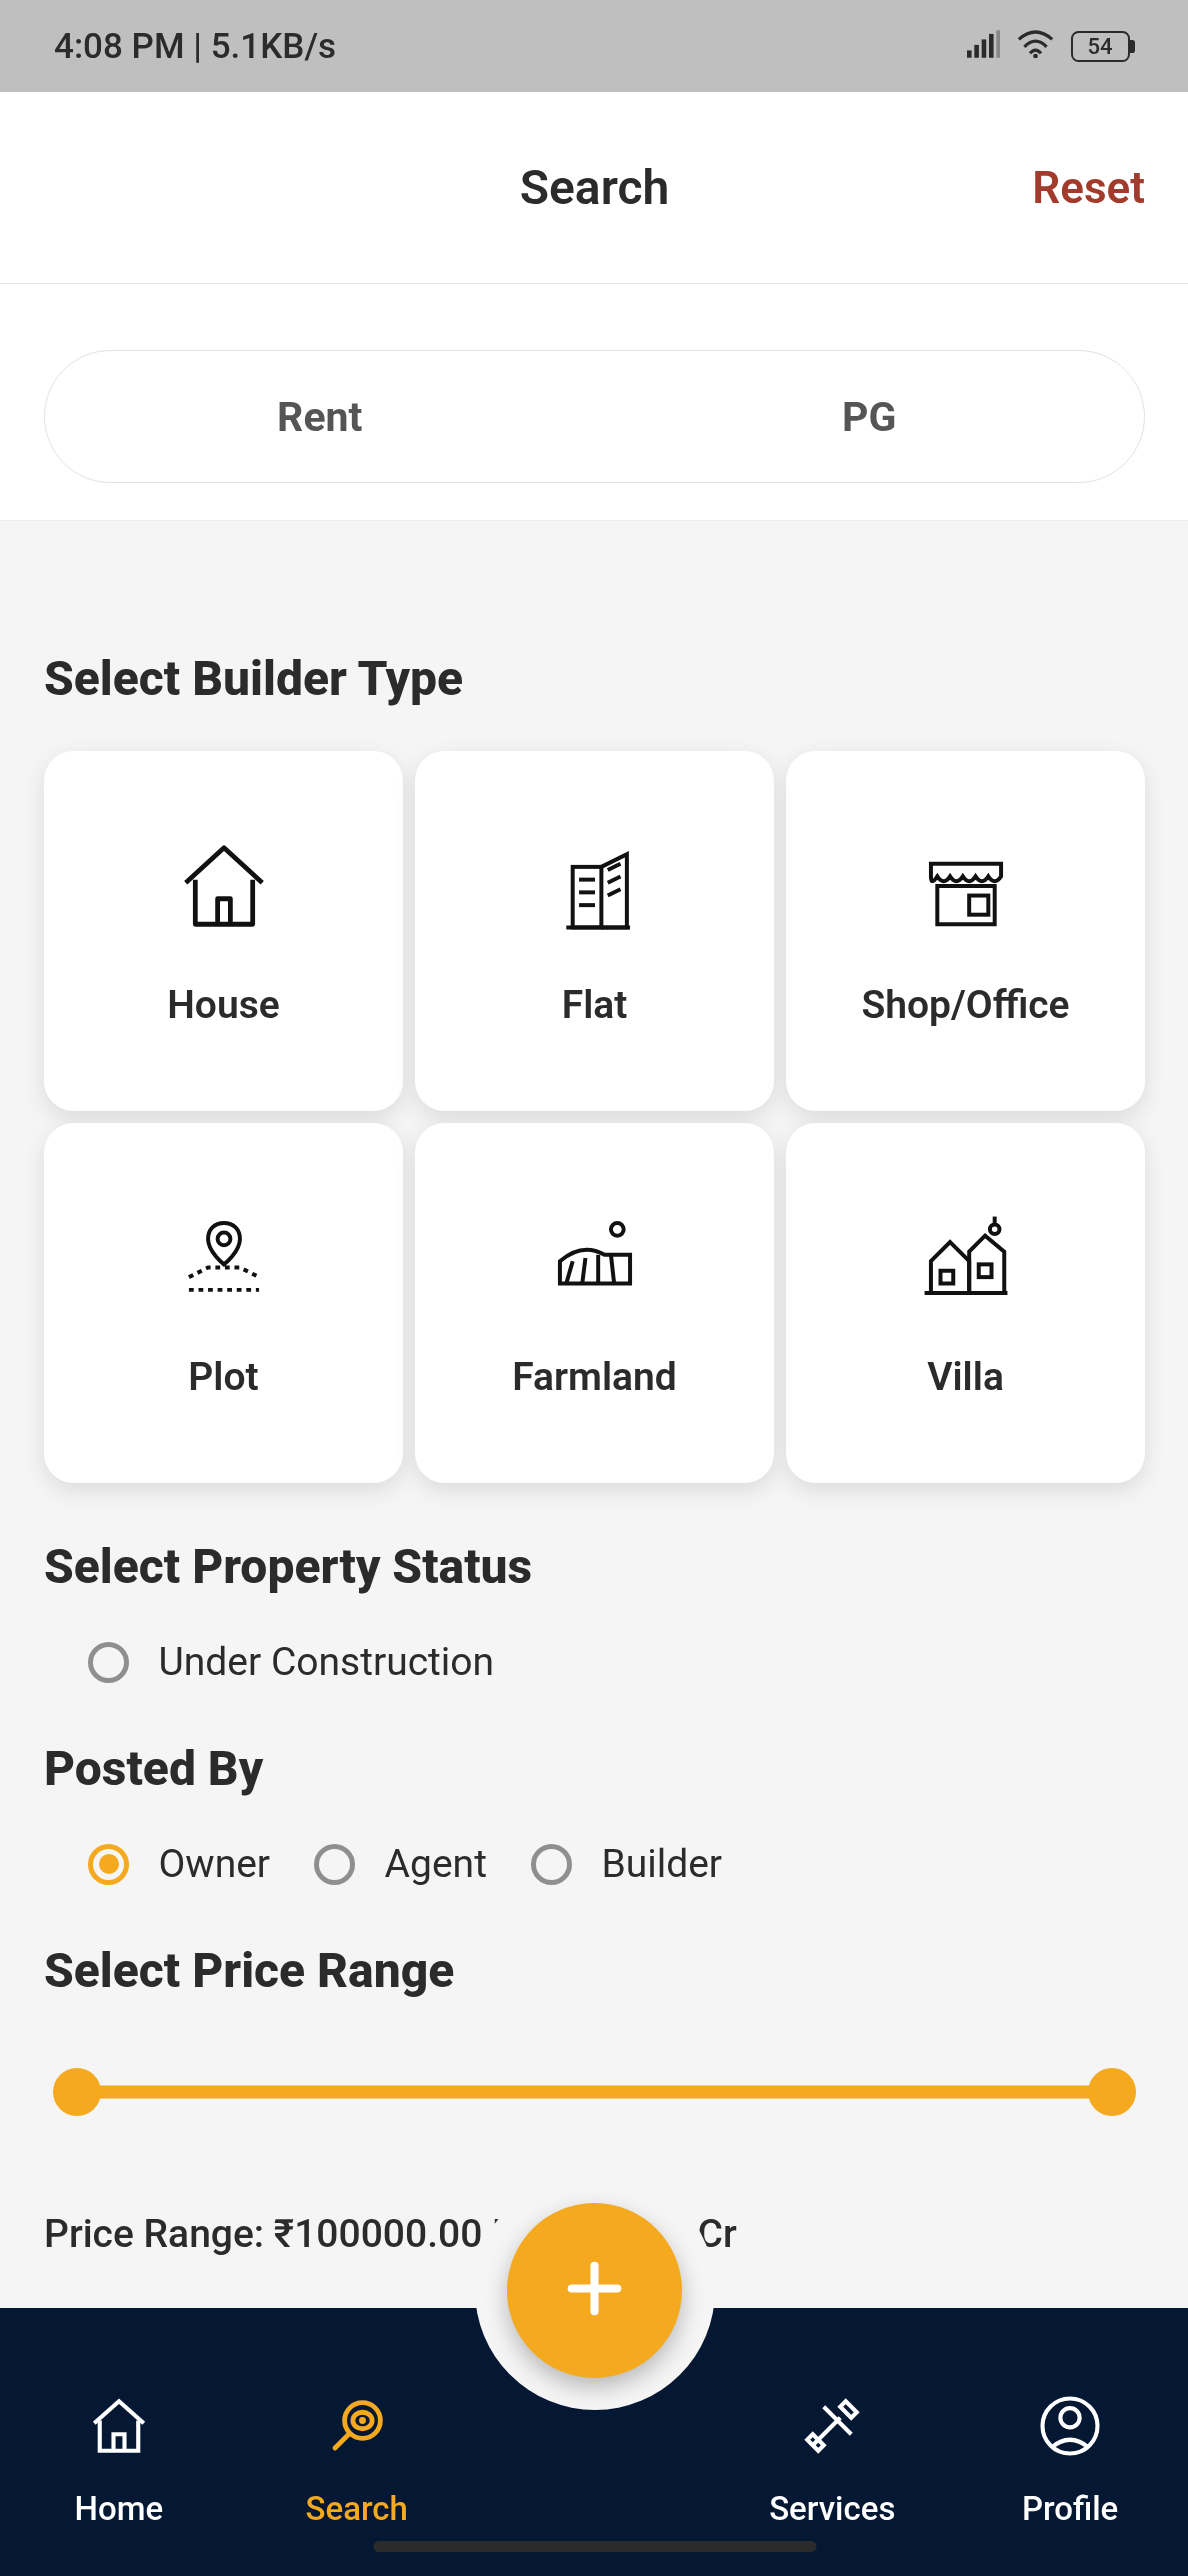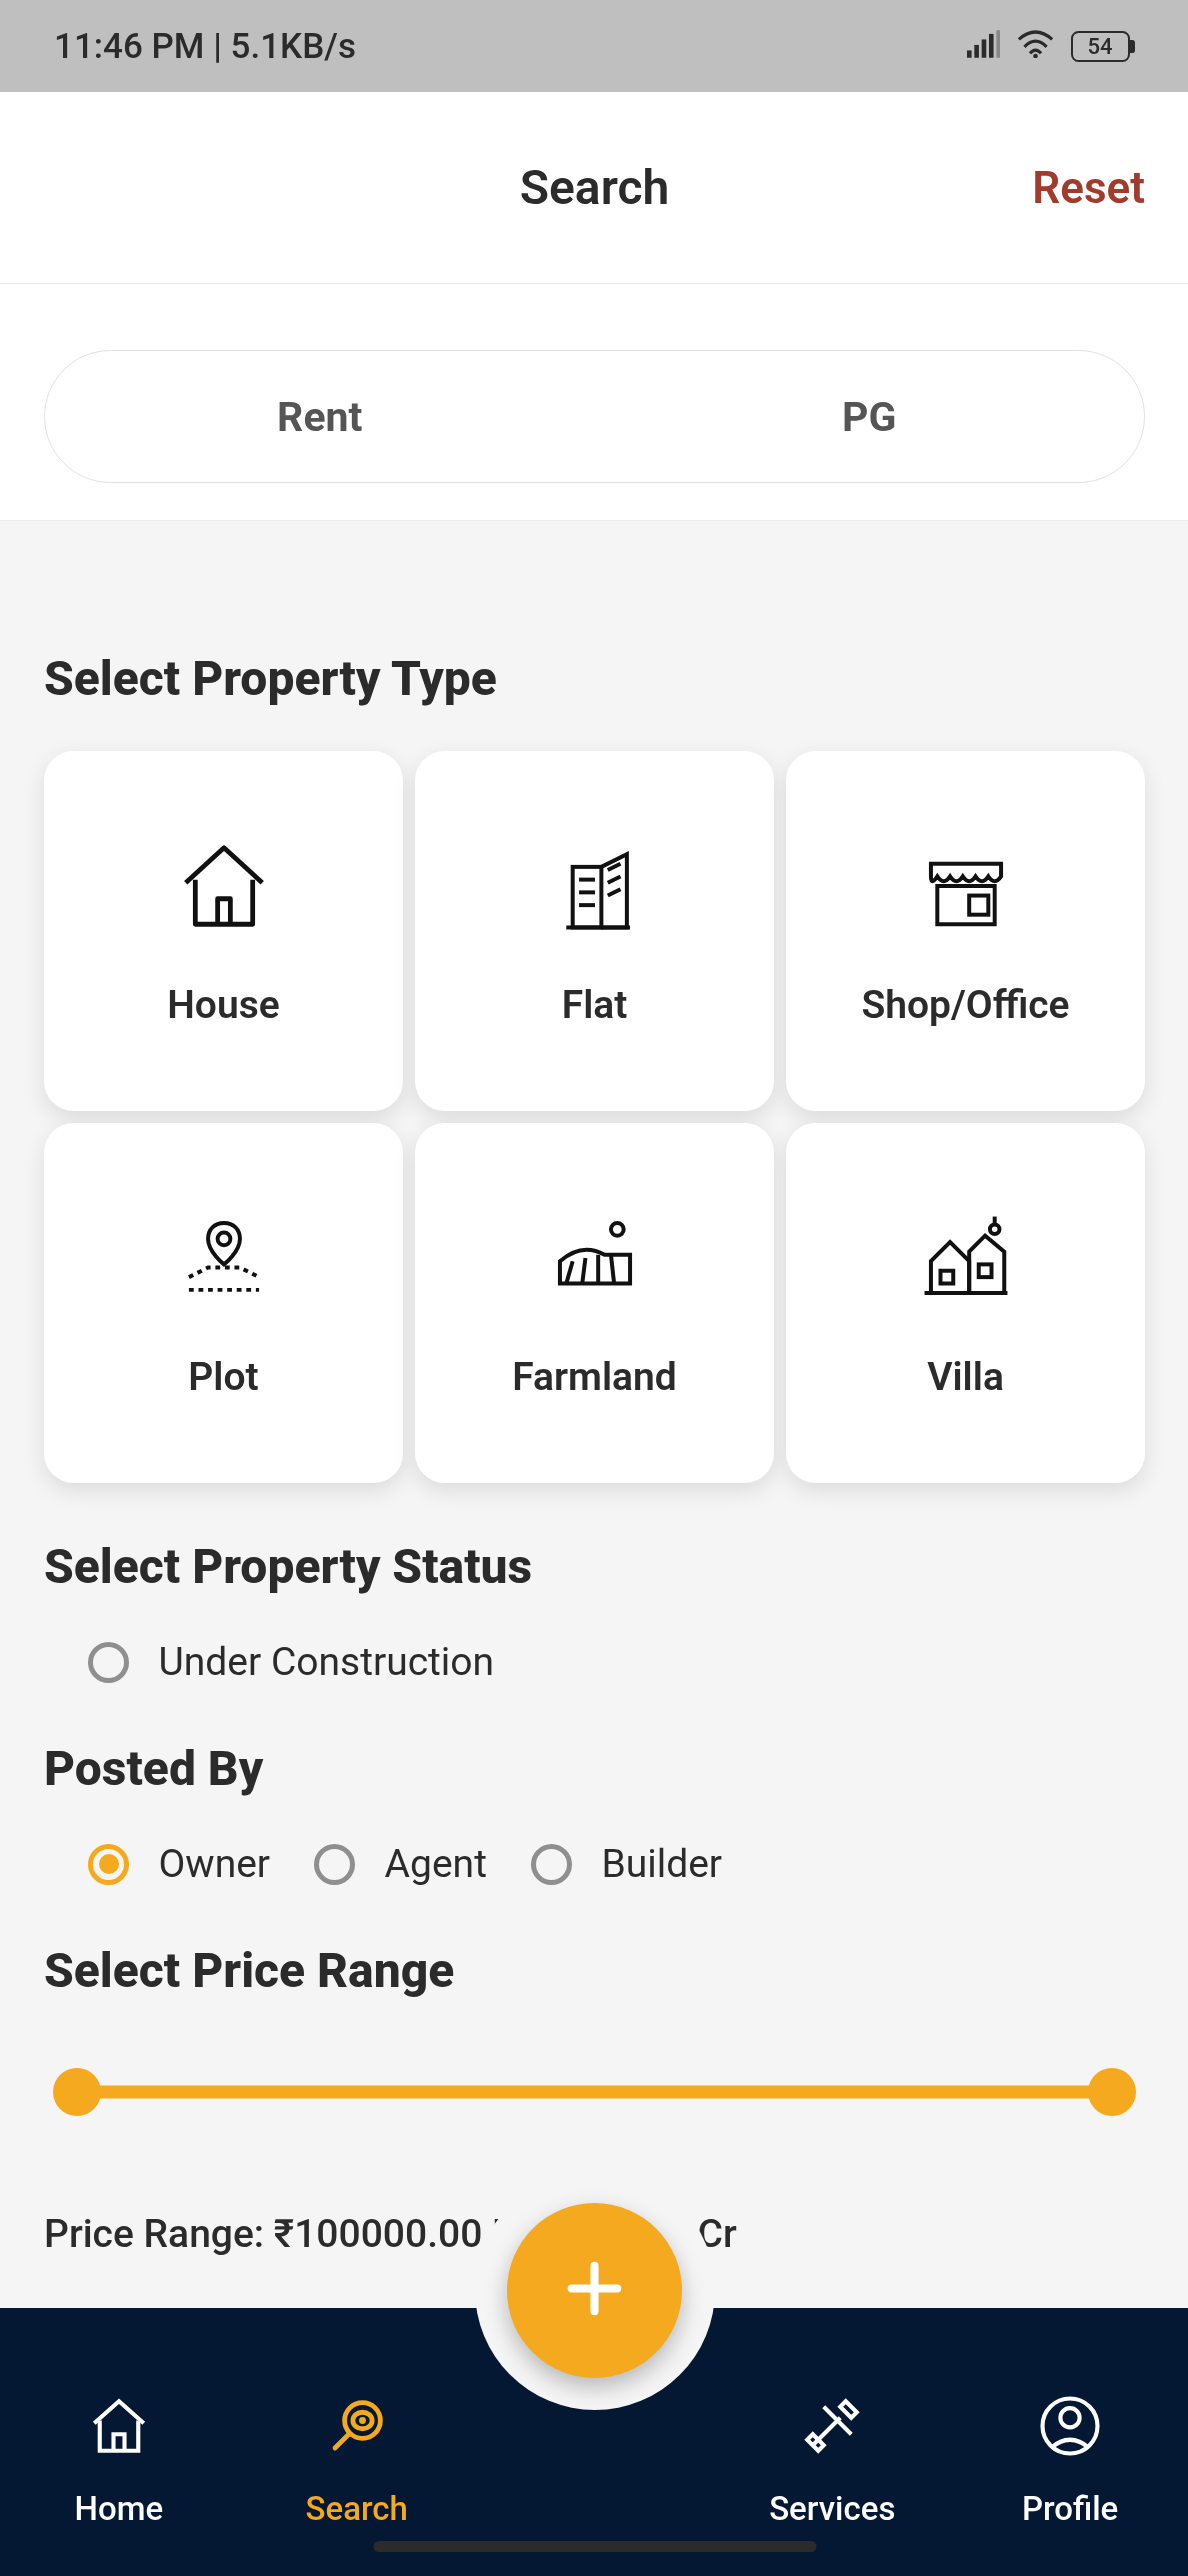--- a/index.html
+++ b/index.html
@@ -254,21 +254,21 @@
     background:#2b2b2b;
     border-radius: 9.2px;
     z-index: 20;
   }
 </style>
 </head>
 <body>
 
 <div class="status-bar">
   <div>
-    <span>11:46 PM</span> | <span>5.1KB/s</span>
+    <span>4:08 PM</span> | <span>5.1KB/s</span>
   </div>
   <div class="status-right">
     <span>
       <svg width="33" height="28" viewBox="0 0 36 30">
           <g fill="#2b2b2b">
             <rect x="0" y="22" width="5" height="8"></rect>
             <rect x="8" y="16" width="5" height="14"></rect>
             <rect x="16" y="10" width="5" height="20"></rect>
             <rect x="24" y="4" width="5" height="26"></rect>
             <rect x="32" y="0" width="4" height="30" fill="#888"></rect>
@@ -301,21 +301,21 @@
 
 <div class="seg-wrapper">
   <div class="seg">
     <div class="seg-item">Rent</div>
     <div class="seg-item">PG</div>
   </div>
 </div>
 
 <div class="section">
 
-  <div class="section-title first">Select Property Type</div>
+  <div class="section-title first">Select Builder Type</div>
 
   <div class="prop-grid">
     <div class="card">
       <span>
         <svg viewBox="0 0 64 64" fill="none" stroke="#111" stroke-width="3" stroke-linejoin="round">
             <path d="M8 30 L32 8 L56 30"></path>
             <path d="M14 28 V56 H50 V28"></path>
             <path d="M28 56 V40 H36 V56"></path>
           </svg>
       </span>

